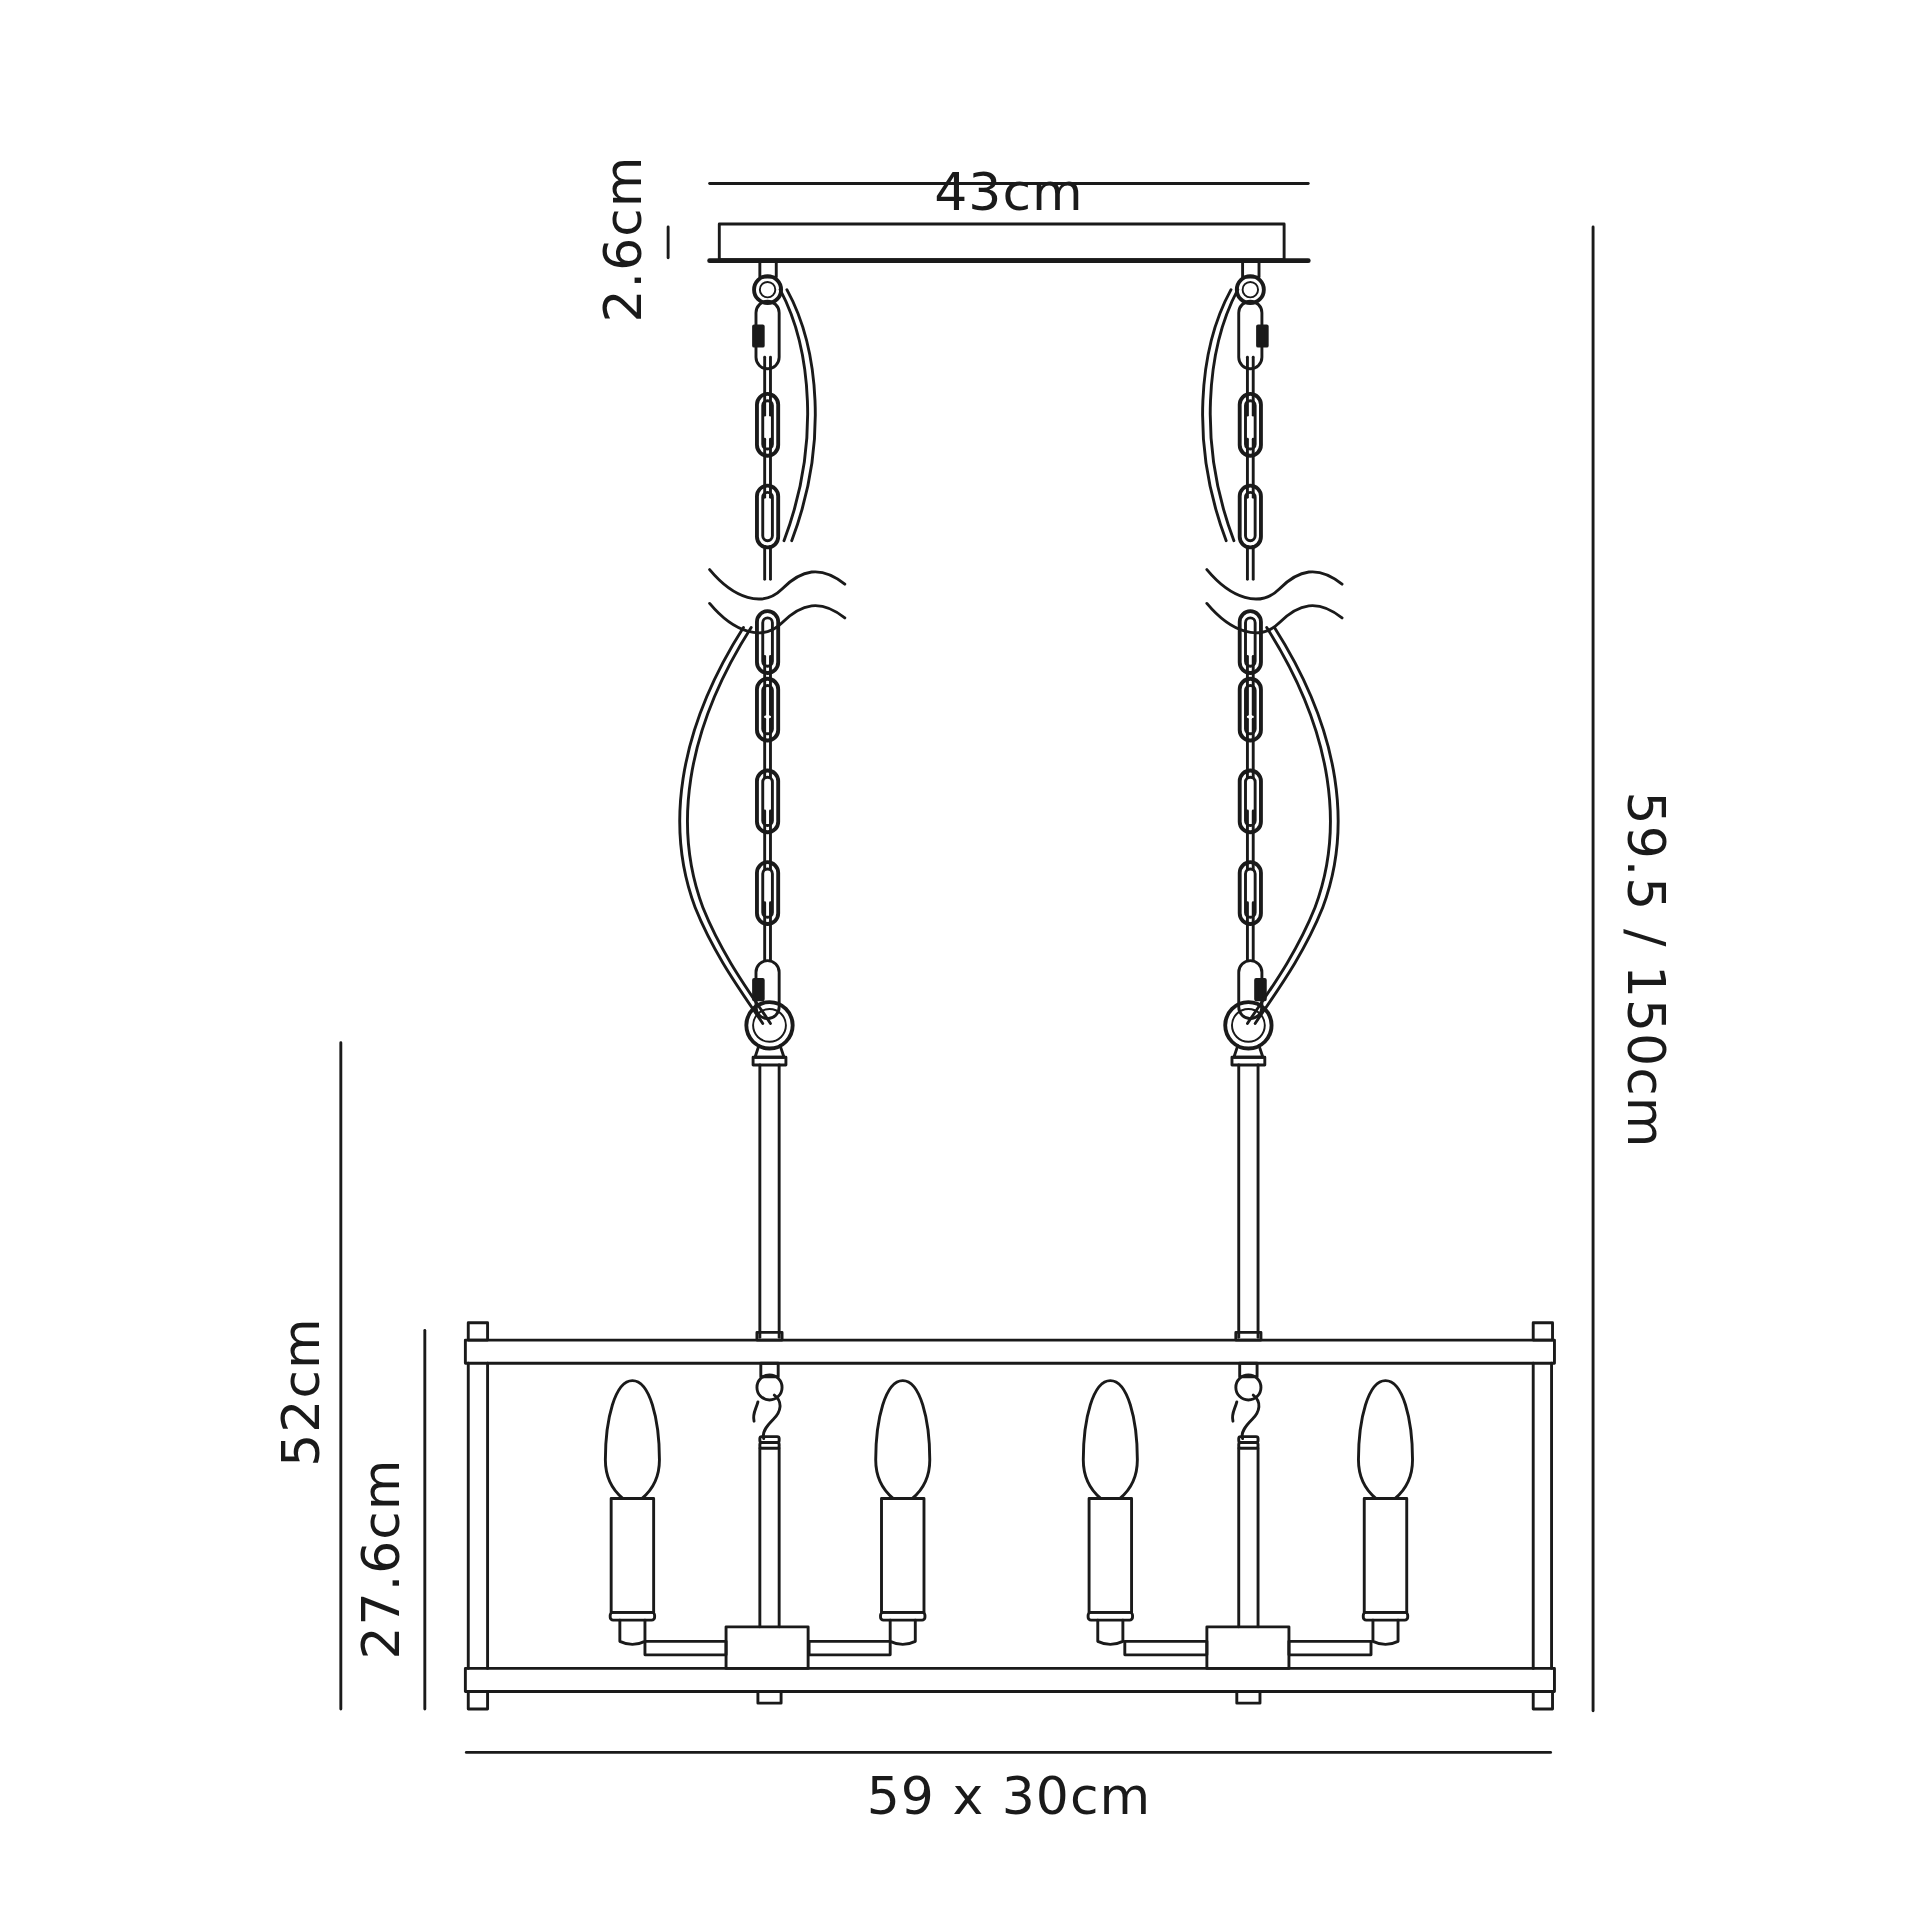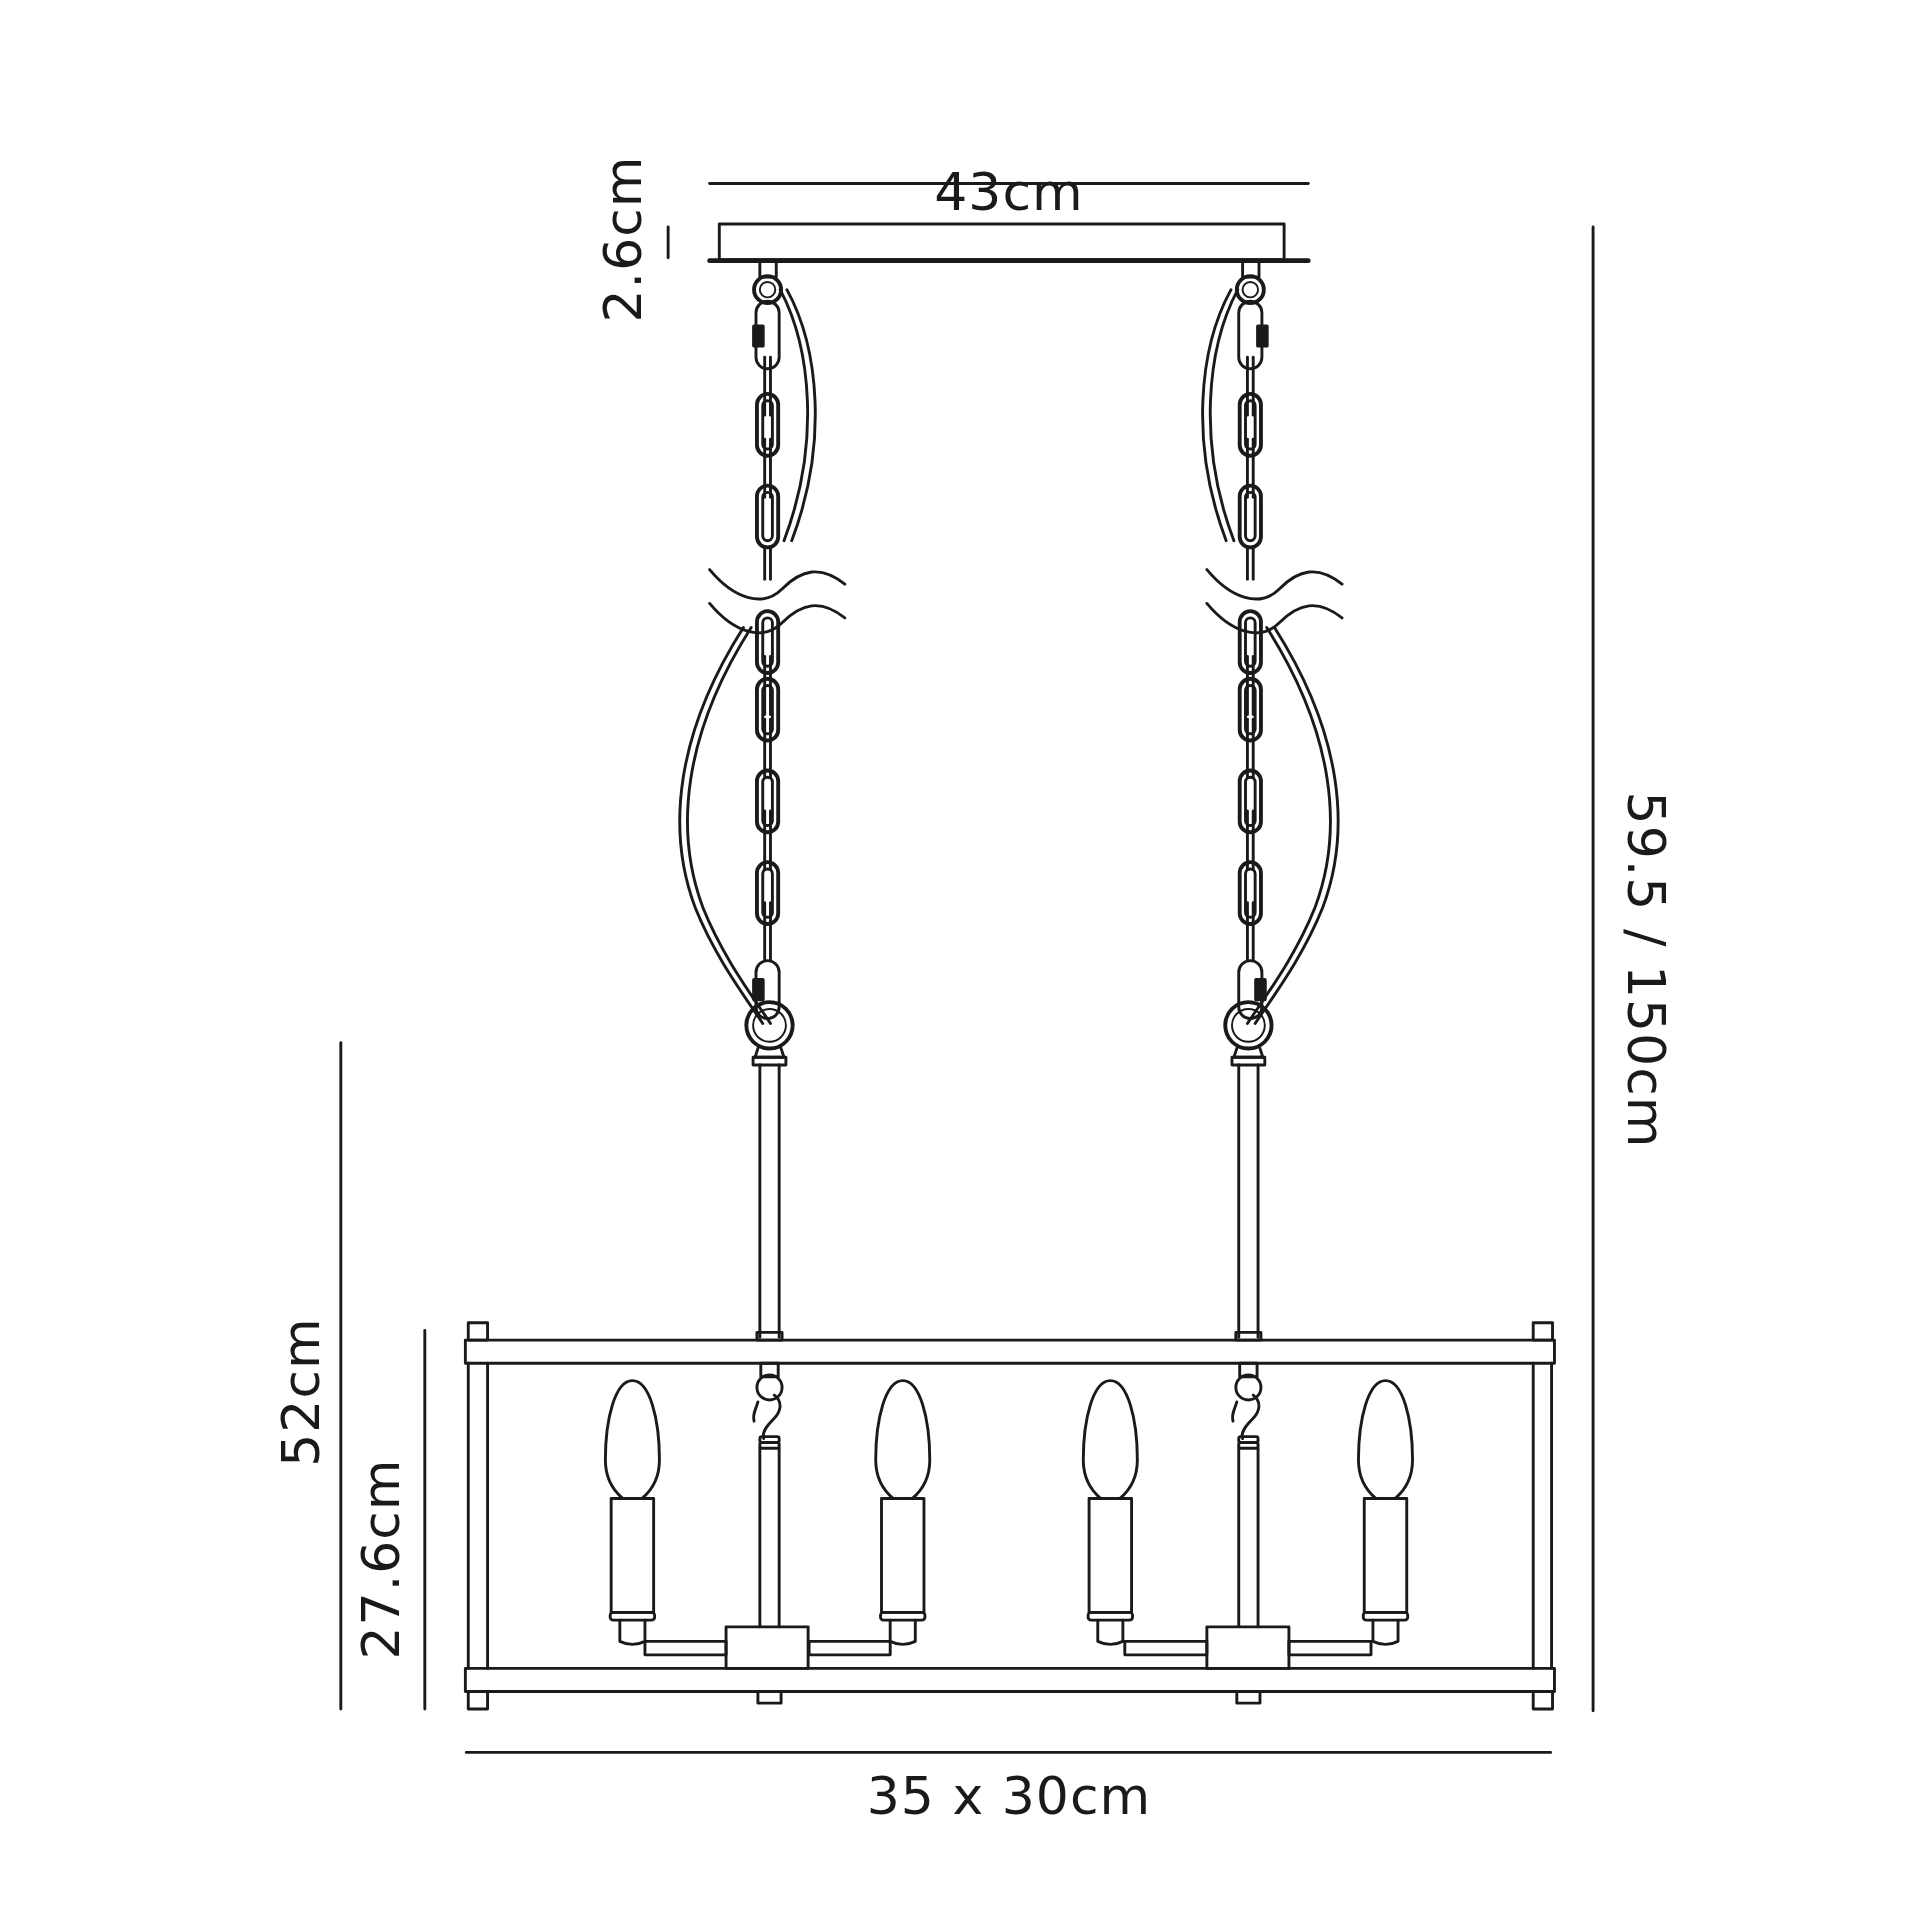--- a/index.html
+++ b/index.html
@@ -223,14 +223,14 @@
 <div class="dim-label centered" style="left:1009px; top:145px;margin-top:47px;">43cm</div>
 
 <div class="dim-label rot-ccw" style="left:623px; top:239px;">2.6cm</div>
 
 <div class="dim-label rot-cw" style="left:1646px; top:970px;">59.5 / 150cm</div>
 
 <div class="dim-label rot-ccw" style="left:301px; top:1392px;">52cm</div>
 
 <div class="dim-label rot-ccw" style="left:381px; top:1559px;">27.6cm</div>
 
-<div class="dim-label centered" style="left:1009px; top:1796px;">35 x 30cm</div>
+<div class="dim-label centered" style="left:1009px; top:1796px;">59 x 30cm</div>
 
 
 </body></html>

